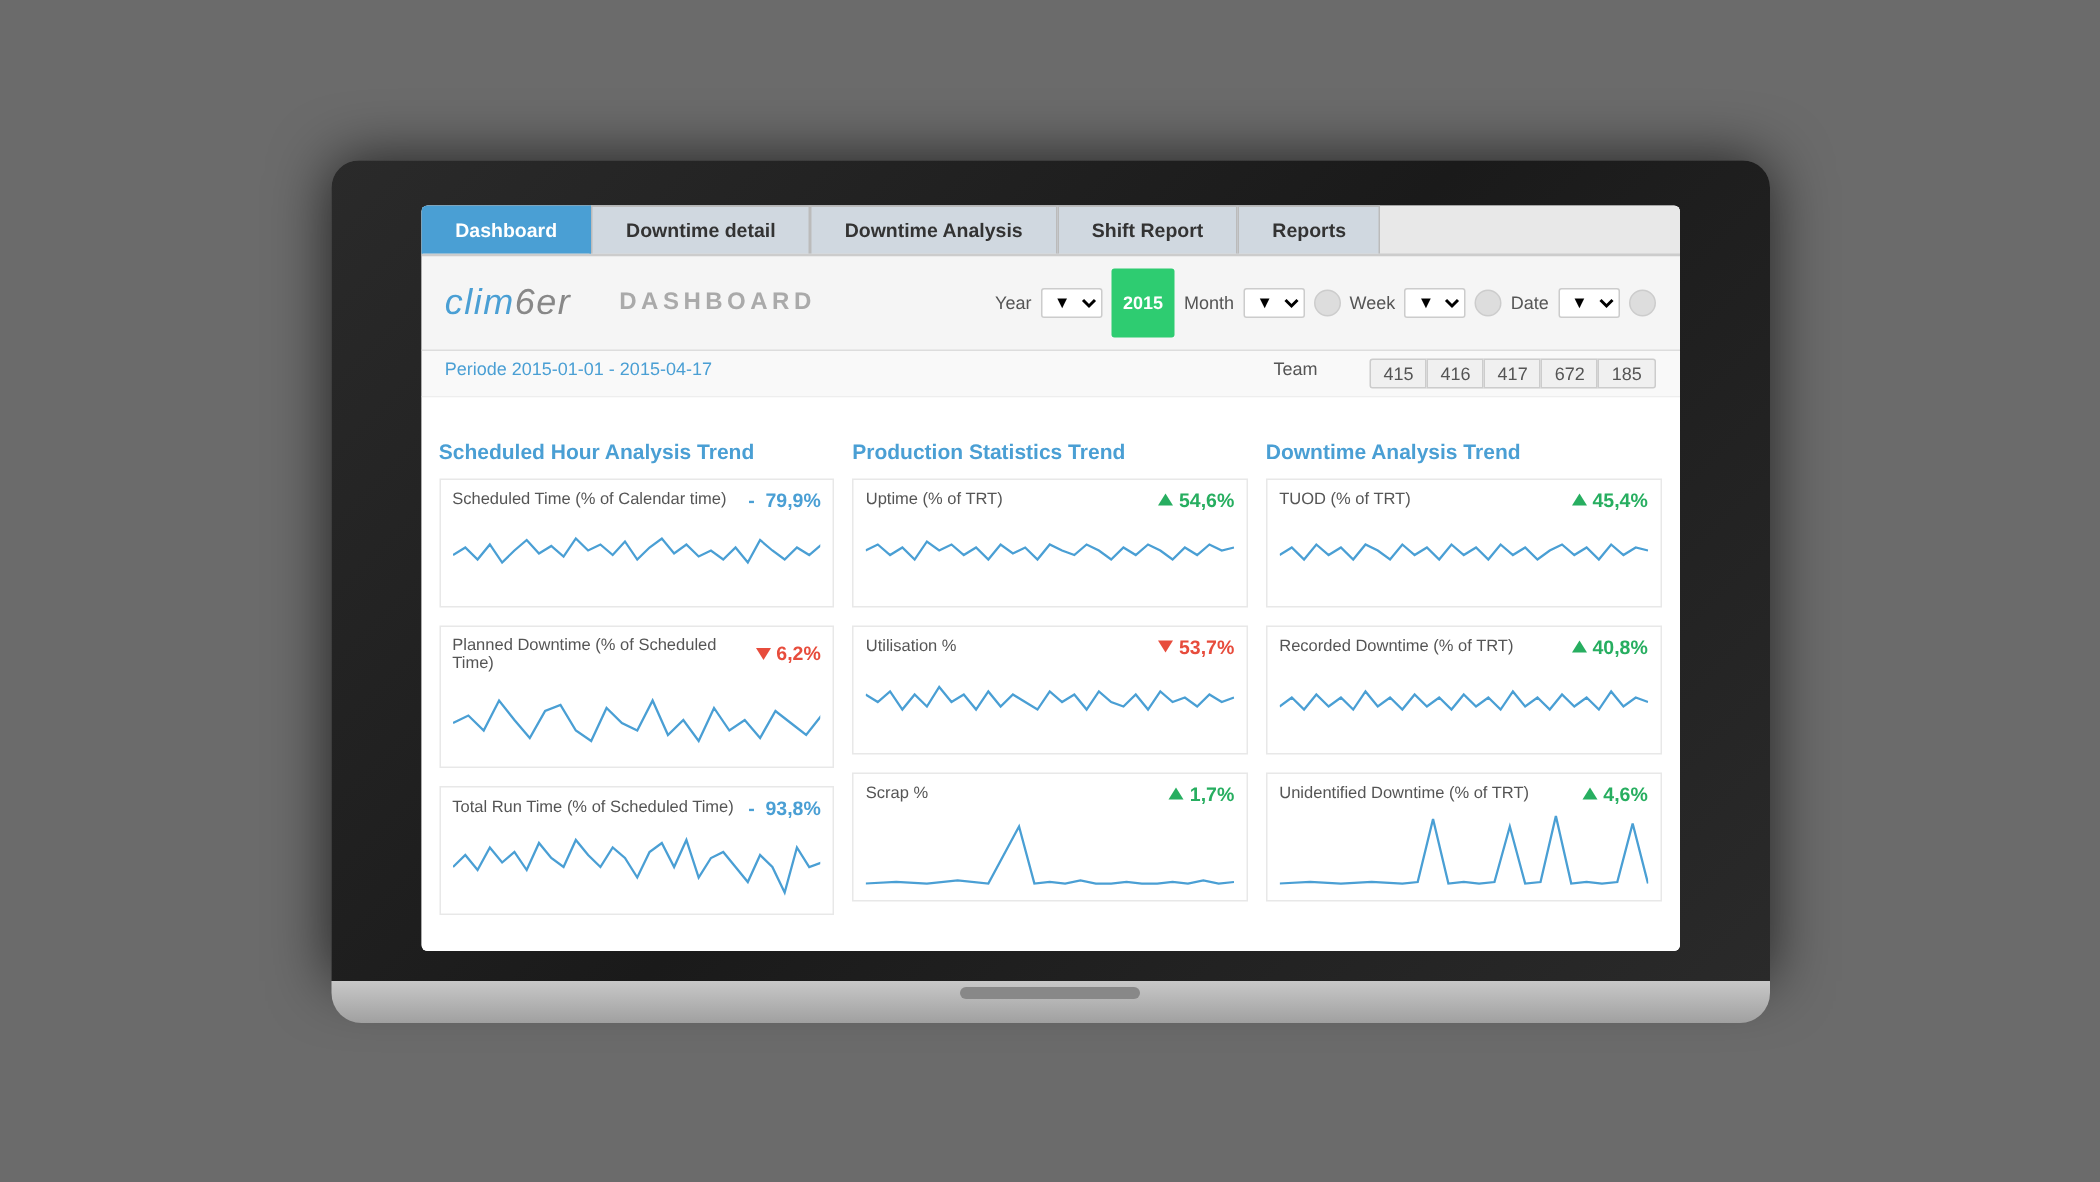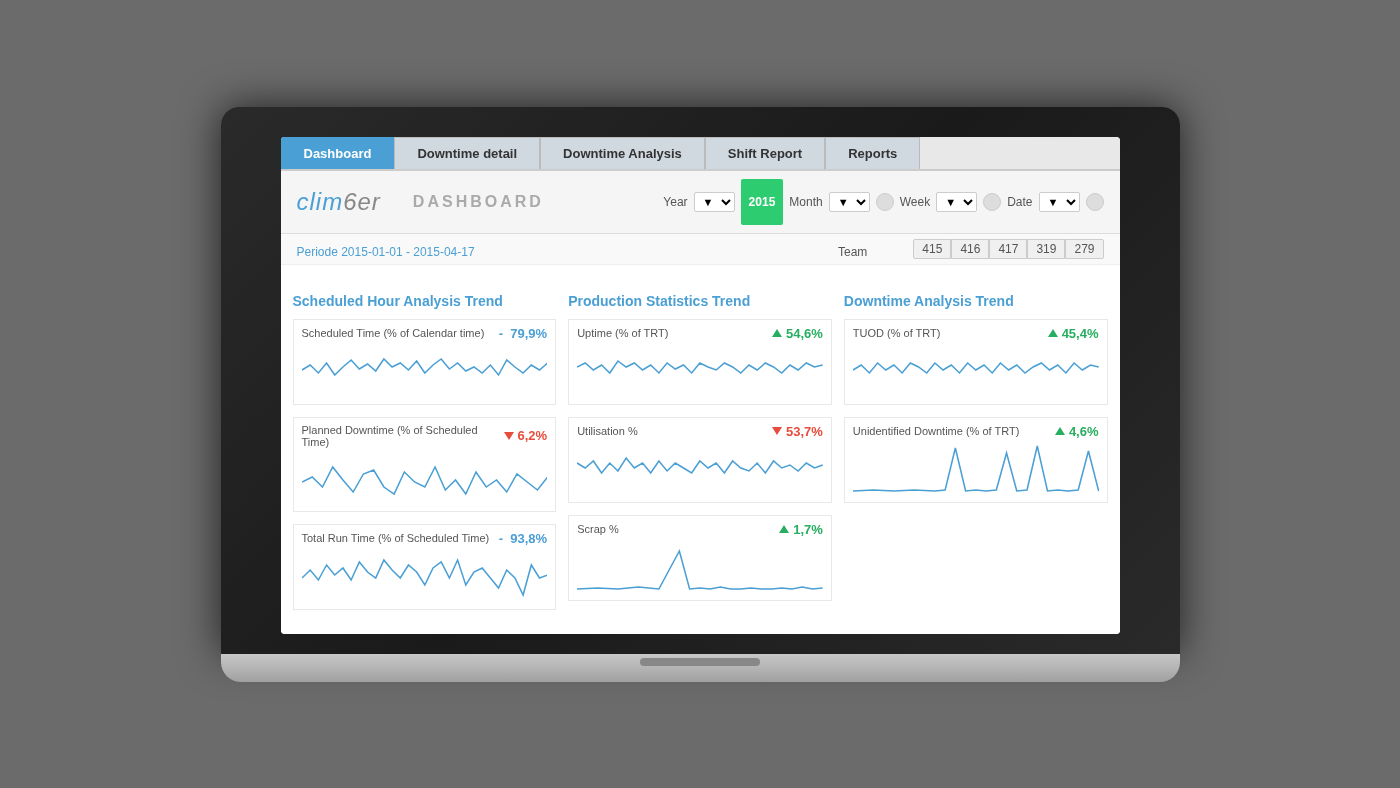--- a/index.html
+++ b/index.html
@@ -127,39 +127,39 @@
       height: 18px;
       border-radius: 50%;
       background: #ddd;
       border: 1px solid #ccc;
       display: inline-block;
     }
 
     
     .period-bar {
       display: flex;
-      align-items: flex-end;
+      align-items: flex-start;
       padding: 5px 16px;
       background: #f9f9f9;
       border-bottom: 1px solid #eee;
-      gap: 38px;
     }
     .period-text {
       color: #4a9fd4;
       font-size: 12px;
       flex: 1;
     }
     .team-label {
       font-size: 12px;
       color: #555;
       margin-right: 8px;
     }
     .team-numbers {
       display: flex;
       gap: 0;
+      margin-left: 27px;
     }
     .team-num {
       padding: 2px 8px;
       font-size: 12px;
       color: #555;
       border: 1px solid #ccc;
       background: #f0f0f0;
       cursor: pointer;
     }
     .team-num:first-child { border-radius: 2px 0 0 2px; }
@@ -290,22 +290,22 @@
         </div>
       </div>
 
       <div class="period-bar">
         <span class="period-text">Periode 2015-01-01 - 2015-04-17</span>
         <span class="team-label">Team</span>
         <div class="team-numbers">
           <div class="team-num">415</div>
           <div class="team-num">416</div>
           <div class="team-num">417</div>
-          <div class="team-num">319</div>
-          <div class="team-num">279</div>
+          <div class="team-num">672</div>
+          <div class="team-num">185</div>
         </div>
       </div>
 
       <div class="main-content">
 
         <div class="section">
           <div class="section-title">Scheduled Hour Analysis Trend</div>
 
           <div class="metric-block">
             <div class="metric-header">
@@ -402,20 +402,33 @@
                 <span class="arrow-up"></span> 45,4%
               </span>
             </div>
             <div class="chart-container">
               <svg class="sparkline" viewBox="0 0 240 55" preserveAspectRatio="none">
                 <polyline fill="none" stroke="#4a9fd4" stroke-width="1.5" points="0,25 8,20 16,28 24,18 32,25 40,20 48,28 56,18 64,22 72,28 80,18 88,25 96,20 104,28 112,18 120,25 128,20 136,28 144,18 152,25 160,20 168,28 176,22 184,18 192,25 200,20 208,28 216,18 224,25 232,20 240,22"></polyline>
               </svg>
             </div>
           </div>
 
+          <div class="metric-block">
+            <div class="metric-header">
+              <span class="metric-name">Recorded Downtime (% of TRT)</span>
+              <span class="metric-value up">
+                <span class="arrow-up"></span> 40,8%
+              </span>
+            </div>
+            <div class="chart-container">
+              <svg class="sparkline" viewBox="0 0 240 55" preserveAspectRatio="none">
+                <polyline fill="none" stroke="#4a9fd4" stroke-width="1.5" points="0,28 8,22 16,30 24,20 32,28 40,22 48,30 56,18 64,28 72,22 80,30 88,20 96,28 104,22 112,30 120,20 128,28 136,22 144,30 152,18 160,28 168,22 176,30 184,20 192,28 200,22 208,30 216,18 224,28 232,22 240,25"></polyline>
+              </svg>
+            </div>
+          </div>
 
           <div class="metric-block">
             <div class="metric-header">
               <span class="metric-name">Unidentified Downtime (% of TRT)</span>
               <span class="metric-value up">
                 <span class="arrow-up"></span> 4,6%
               </span>
             </div>
             <div class="chart-container">
               <svg class="sparkline" viewBox="0 0 240 55" preserveAspectRatio="none">

